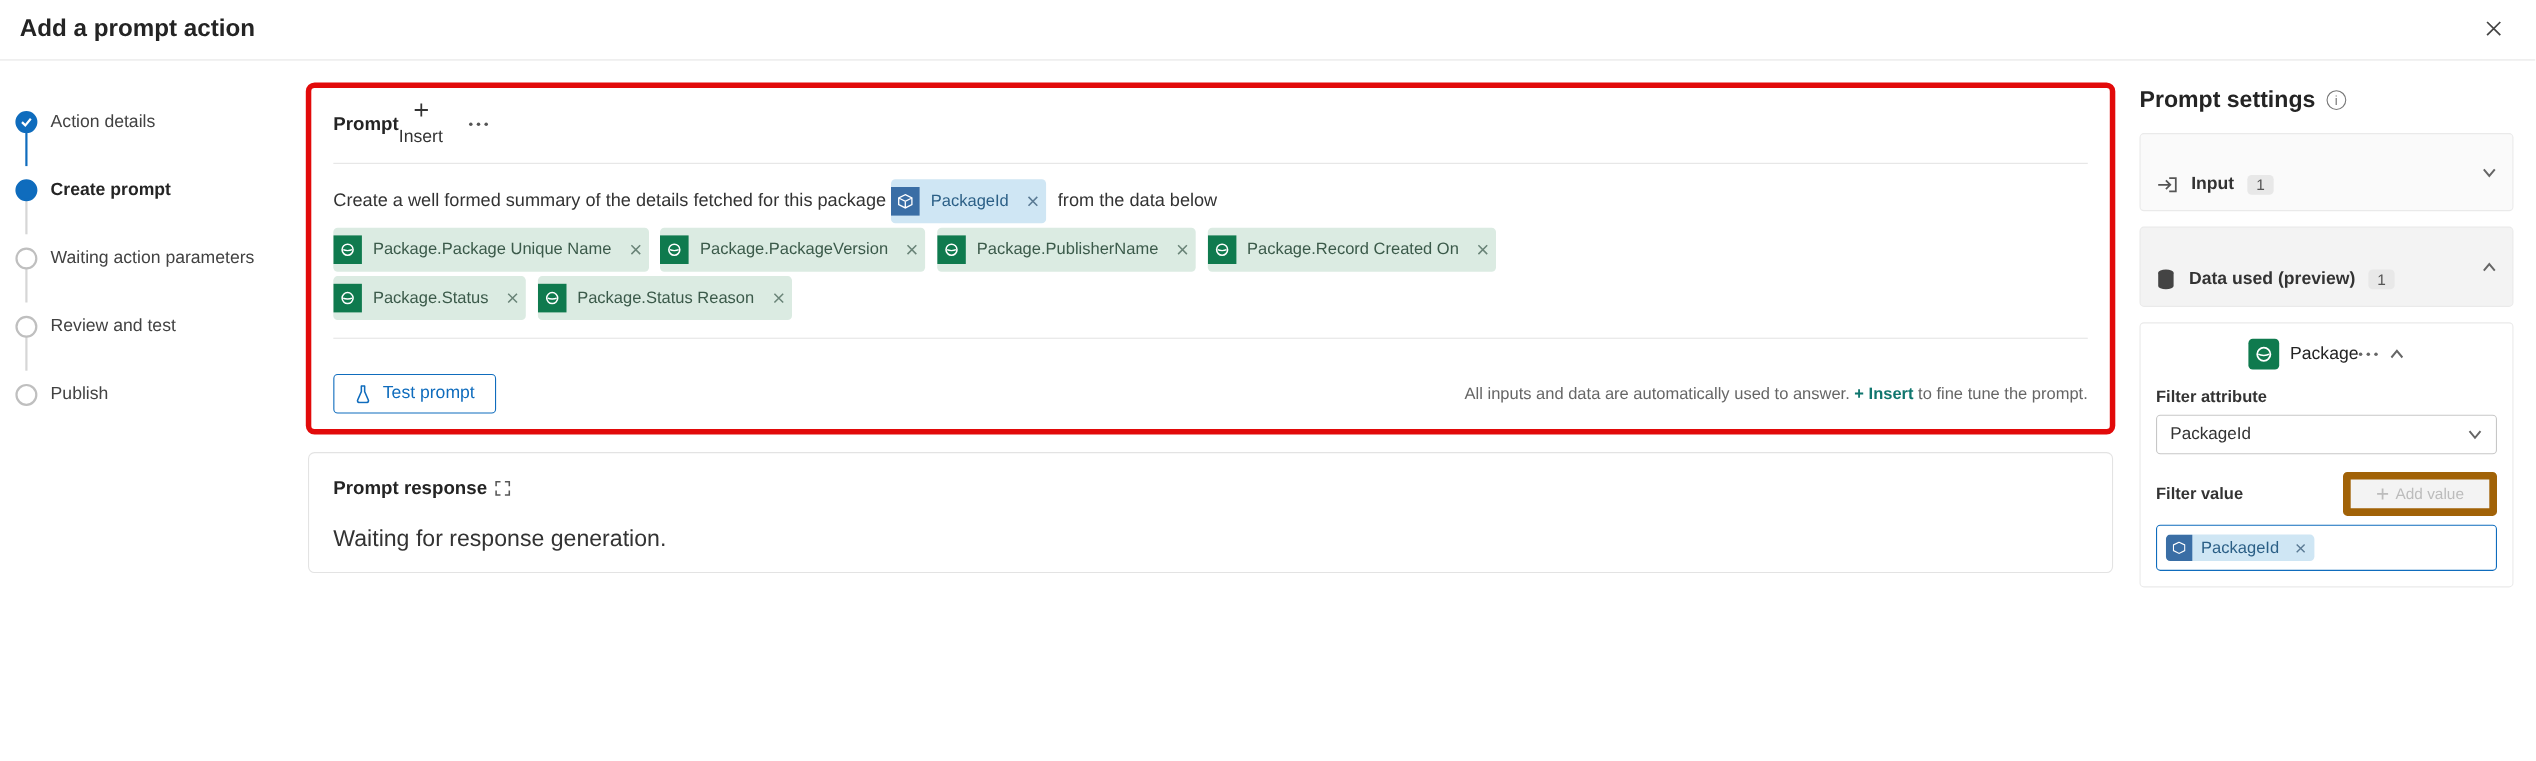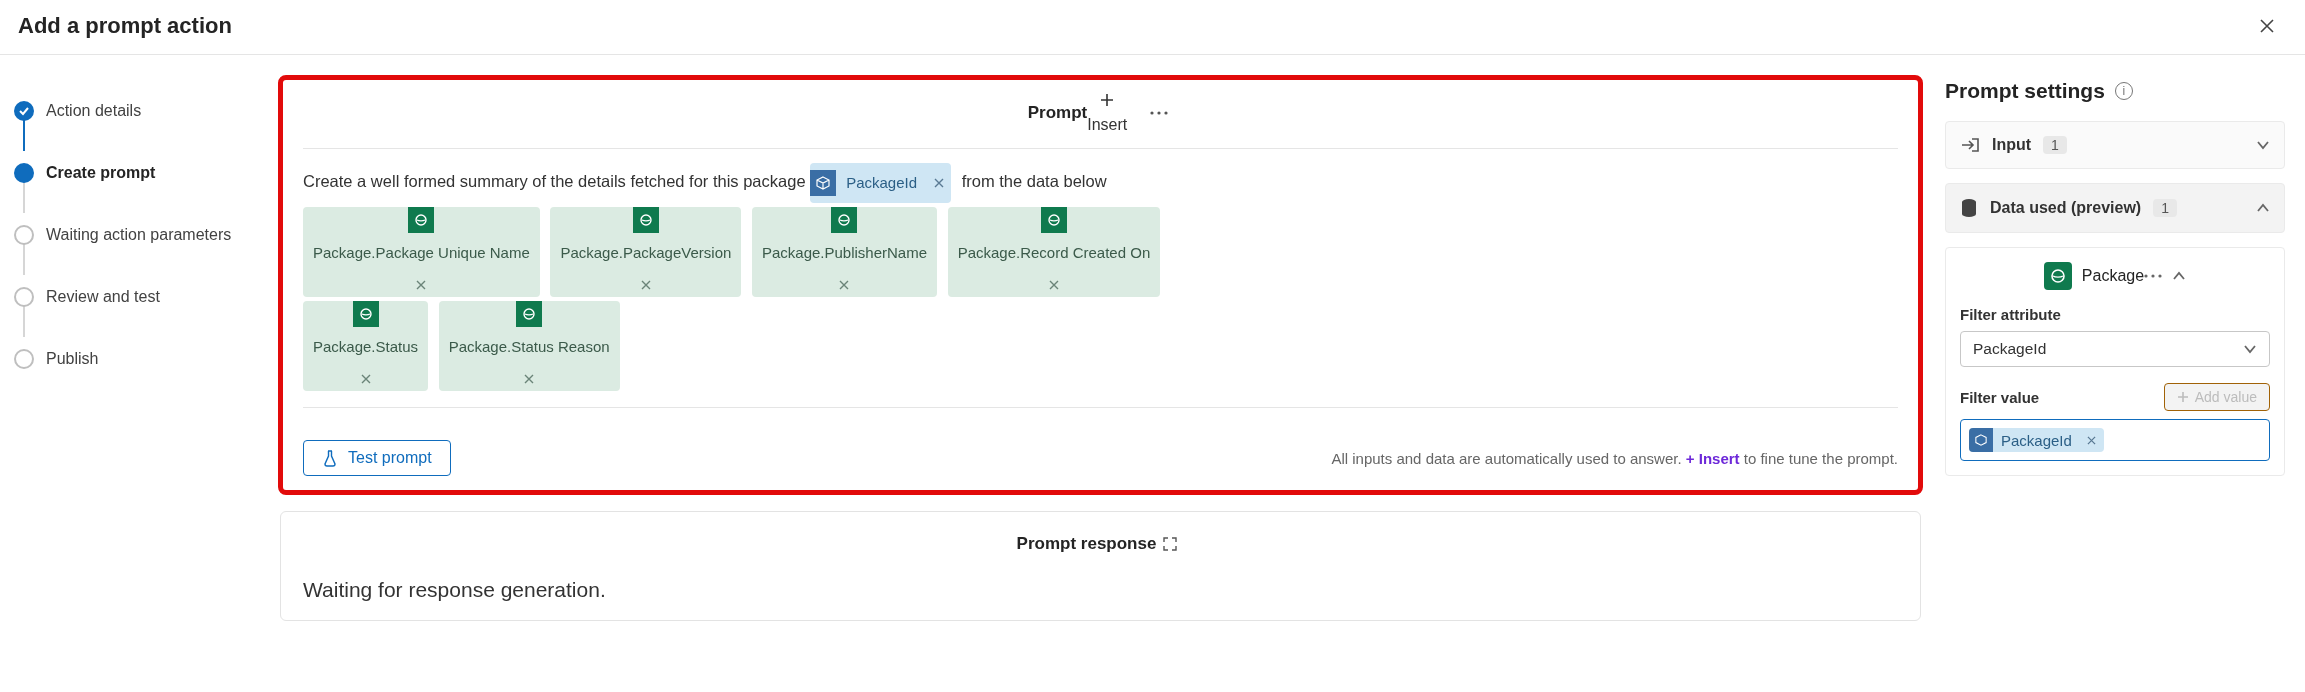--- a/index.html
+++ b/index.html
@@ -18,73 +18,73 @@
   .step-label.bold { font-weight:600; color:#242424; }
   .step-connector { position:absolute; left:9px; top:36px; width:2px; height:32px; background:#d6d6d6; }
   .step.filled .step-connector { background:#0f6cbd; }
 
   .main { flex:1; padding: 22px 20px 20px 20px; display:flex; gap: 24px; }
   .center { flex:1; display:flex; flex-direction:column; gap:18px; }
 
   .card { background:#fff; border:1px solid #e3e3e3; border-radius:6px; padding:18px 22px; }
   .highlight { outline: 5px solid #e20a0a; outline-offset:-3px; border-radius:6px; padding:14px 22px 16px 22px;}
 
-  .card-head { display:flex; align-items:center; justify-content:center; margin-bottom:14px; }
+  .card-head { display:flex; align-items:center; justify-content:flex-start; margin-bottom:14px; }
   .card-title { font-size:17px; font-weight:600; }
   .card-actions { display:flex; align-items:center; gap:18px; }
   .insert-btn { display:flex; align-items:center; gap:8px; font-size:16px; color:#333; cursor:pointer;flex-direction:column; }
   .more-btn, .expand-btn { width:28px; height:28px; display:flex; align-items:center; justify-content:center; cursor:pointer; color:#555; }
 
   .prompt-body { border-top:1px solid #e5e5e5; padding-top:12px; font-size:16.5px; line-height:34px; color:#333; }
   .chip { display:inline-flex; align-items:center; border-radius:4px; overflow:hidden; margin: 2px 6px 2px 0; vertical-align:middle; }
   .chip .chip-icon { width:26px; height:26px; display:flex; align-items:center; justify-content:center; }
   .chip .chip-label { padding: 3px 10px; font-size:15px; }
   .chip .chip-close { width:24px; height:24px; display:flex; align-items:center; justify-content:center; cursor:pointer; }
   .chip.param { background:#cfe6f4; }
   .chip.param .chip-icon { background:#3a6ea5; color:#fff; }
   .chip.param .chip-label { color:#2b5f86; }
   .chip.param .chip-close { color:#5a7a94; }
-  .chip.field { background:#dbebe2;flex-direction:column; }
+  .chip.field { background:#dbebe2; }
   .chip.field .chip-icon { background:#0f7a4e; color:#fff; }
   .chip.field .chip-label { color:#3b5a4a; }
   .chip.field .chip-close { color:#6a8478; }
   .chip.small { font-size:14px; }
   .chip.small .chip-label { padding:2px 8px; }
   .chip.small .chip-icon { width:24px; height:24px; }
 
   .card-foot { display:flex; align-items:center; justify-content:space-between; margin-top:14px; border-top:1px solid #e5e5e5; padding-top:32px;}
   .test-btn { display:inline-flex; align-items:center; gap:10px; border:1.5px solid #0f6cbd; color:#0f6cbd; background:#fff; padding:8px 18px; font-size:16px; border-radius:4px; cursor:pointer; }
   .footer-hint { color:#666; font-size:15px; }
-  .footer-hint b { color:#6d28d9; font-weight:600; }
+  .footer-hint b { color:#0f766e; font-weight:600; }
 
   .response-card .card-title { font-size:17px; font-weight:600; }
   .response-body { margin-top:20px; font-size:21px; color:#333; }
 
   
   .rightpane { width:340px; padding-top:2px; }
   .rp-title-row { display:flex; align-items:center; gap:10px; margin-bottom:18px; }
   .rp-title { font-size:21px; font-weight:600; }
   .info-icon { width:18px; height:18px; border:1.5px solid #777; border-radius:50%; display:inline-flex; align-items:center; justify-content:center; font-size:12px; color:#777; }
 
   .rp-section { border:1px solid #eaeaea; border-radius:4px; background:#fafafa; padding:14px 14px; margin-bottom:14px; display:flex; align-items:center; justify-content:space-between; cursor:pointer; }
-  .rp-section .left { display:flex; align-items:center; gap:12px; }
+  .rp-section .left { display:flex; align-items:center; gap:12px;margin-top:23px; }
   .rp-section .label { font-size:16px; font-weight:600; color:#333; }
   .badge-count { background:#e8e8e8; border-radius:4px; padding:1px 8px; font-size:14px; color:#555; }
 
   .rp-sub { border:1px solid #eaeaea; border-radius:4px; background:#fff; padding:14px 14px; }
   .rp-sub-head { display:flex; align-items:center; justify-content:center; margin-bottom:16px;}
   .rp-sub-head .left { display:flex; align-items:center; gap:10px; }
   .pkg-icon { width:28px; height:28px; background:#0f7a4e; border-radius:4px; display:flex; align-items:center; justify-content:center; color:#fff; }
   .rp-sub-head .name { font-size:16px; }
   .rp-sub-actions { display:flex; align-items:center; gap:10px; color:#666; }
 
   .field-label { font-size:15px; font-weight:600; color:#333; margin-bottom:8px; }
   .select { border:1px solid #c7c7c7; border-radius:4px; padding:8px 12px; display:flex; align-items:center; justify-content:space-between; font-size:15.5px; color:#333; margin-bottom:16px; background:#fff; cursor:pointer;}
   .fv-row { display:flex; align-items:center; justify-content:space-between; margin-bottom:8px;}
-  .add-value-btn { display:inline-flex; align-items:center; gap:6px; border:1px solid #a16207; background:#f3f3f3; color:#bcbcbc; border-radius:4px; padding:5px 12px; font-size:14px; }
+  .add-value-btn { display:inline-flex; align-items:center; gap:6px; border:7px solid #a16207; background:#f3f3f3; color:#bcbcbc; border-radius:4px; padding:5px 23px; font-size:14px; }
   .fv-box { border:1.5px solid #0f6cbd; border-radius:4px; padding:6px 8px; }
 
   svg { display:block; }
 </style>
 </head>
 <body>
 
 <div class="header">
   <h1>Add a prompt action</h1>
   <div class="close-btn">

